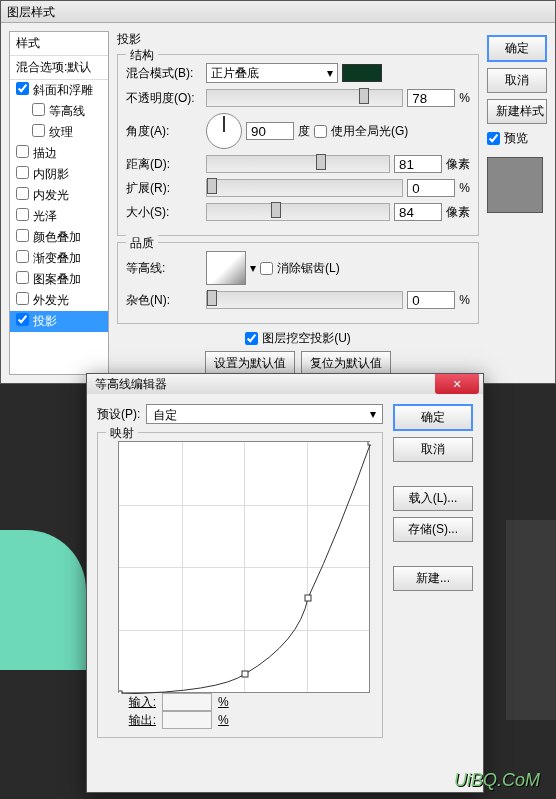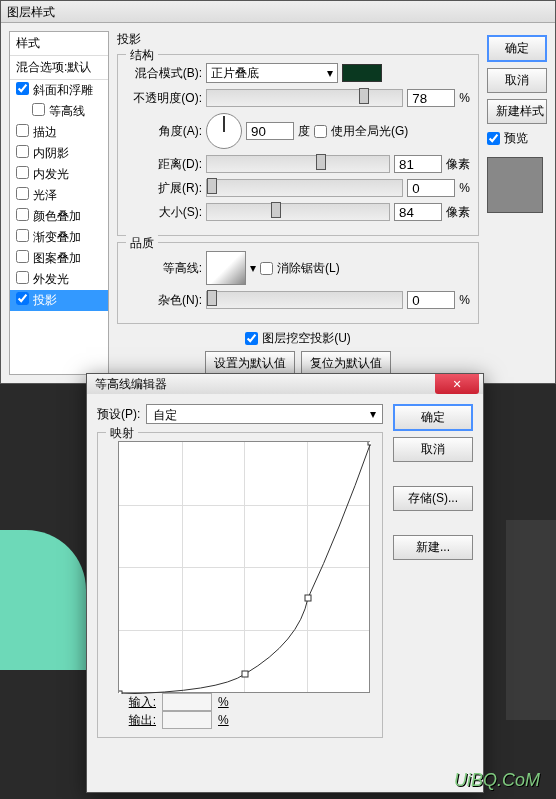--- a/index.html
+++ b/index.html
@@ -11,21 +11,21 @@
 .main-body { display: flex; padding: 8px; gap: 8px; height: calc(100% - 22px); }
 .styles-panel { width: 100px; background: #fff; border: 1px solid #aaa; }
 .styles-header { padding: 3px 6px; border-bottom: 1px solid #ddd; }
 .style-item { display: flex; align-items: flex-start; padding: 2px 6px; gap: 4px; }
 .style-item.selected { background: #3399ff; color: #fff; }
 .style-item input[type=checkbox] { width: 13px; height: 13px; margin: 0; }
 .center-panel { flex: 1; }
 .fieldset { border: 1px solid #bbb; margin-bottom: 6px; padding: 8px; position: relative; }
 .fieldset-title { position: absolute; top: -8px; left: 8px; background: #f0f0f0; padding: 0 4px; font-size: 12px; }
 .row { display: flex; align-items: center; margin-bottom: 6px; gap: 4px; }
-.label { width: 76px; text-align: right; }
+.label { width: 76px; }
 .combo { border: 1px solid #888; background: #fff; padding: 1px 4px; height: 20px; display: flex; align-items: center; justify-content: space-between; }
 .swatch { width: 40px; height: 18px; background: #0a3820; border: 1px solid #333; }
 .slider { flex: 1; height: 18px; position: relative; background: linear-gradient(#ddd,#eee); border: 1px solid #aaa; }
 .slider-thumb { position: absolute; top: -2px; width: 10px; height: 16px; background: #ccc; border: 1px solid #555; }
 .num-input { width: 48px; border: 1px solid #888; padding: 1px 4px; text-align: left; height: 18px; }
 .angle-dial { width: 36px; height: 36px; border: 1px solid #888; border-radius: 50%; background: #fff; position: relative; }
 .angle-dial::after { content: ''; position: absolute; width: 2px; height: 16px; background: #333; top: 2px; left: 50%; transform-origin: bottom; transform: translateX(-50%) rotate(0deg); }
 .contour-pick { width: 40px; height: 34px; border: 1px solid #888; background: linear-gradient(135deg, #fff 50%, #888 100%); display: flex; align-items: flex-end; }
 .right-panel { width: 60px; display: flex; flex-direction: column; gap: 6px; padding-top: 4px; }
 .btn { background: linear-gradient(#fdfdfd,#e0e0e0); border: 1px solid #888; padding: 3px 8px; text-align: center; cursor: pointer; white-space: nowrap; overflow: hidden; }
@@ -64,20 +64,24 @@
       <div class="styles-header">样式</div>
       <div class="styles-header">混合选项:默认</div>
       <div class="style-item">
           <input type="checkbox" checked="" style="">
           <span>斜面和浮雕</span>
         </div>
       <div class="style-item" style="padding-left:22px">
           <input type="checkbox" style="">
           <span>等高线</span>
         </div>
+      <div class="style-item" style="padding-left:22px">
+          <input type="checkbox" style="">
+          <span>纹理</span>
+        </div>
       <div class="style-item">
           <input type="checkbox" style="">
           <span>描边</span>
         </div>
       <div class="style-item">
           <input type="checkbox" style="">
           <span>内阴影</span>
         </div>
       <div class="style-item">
           <input type="checkbox" style="">
@@ -251,20 +255,21 @@
           <span class="io-label">输出:</span>
           <input class="io-input" style="">
           <span>%</span>
         </div>
       </div>
     </div>
     <div class="curve-right">
       <div class="btn primary">确定</div>
       <div class="btn">取消</div>
       <div style="height:12px"></div>
+      <div class="btn">载入(L)...</div>
       <div class="btn">存储(S)...</div>
       <div style="height:12px"></div>
       <div class="btn">新建...</div>
     </div>
   </div>
 </div>
 
 <div class="watermark">UiBQ.CoM</div>
 
 </body></html>

